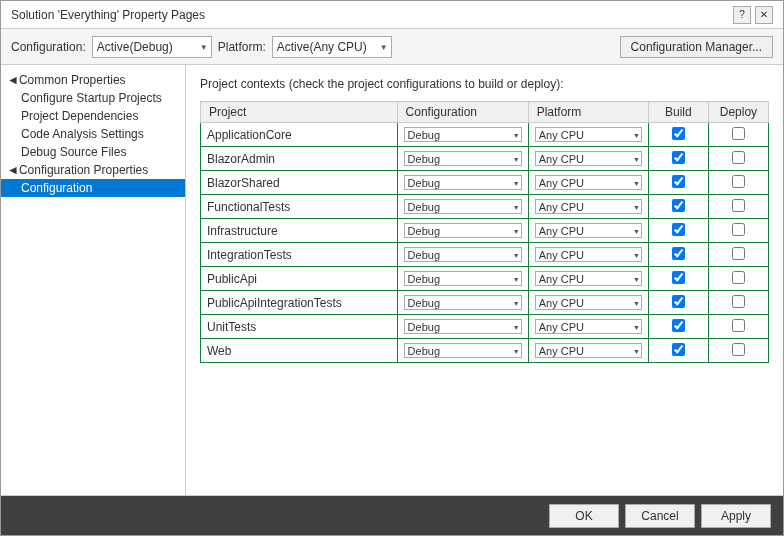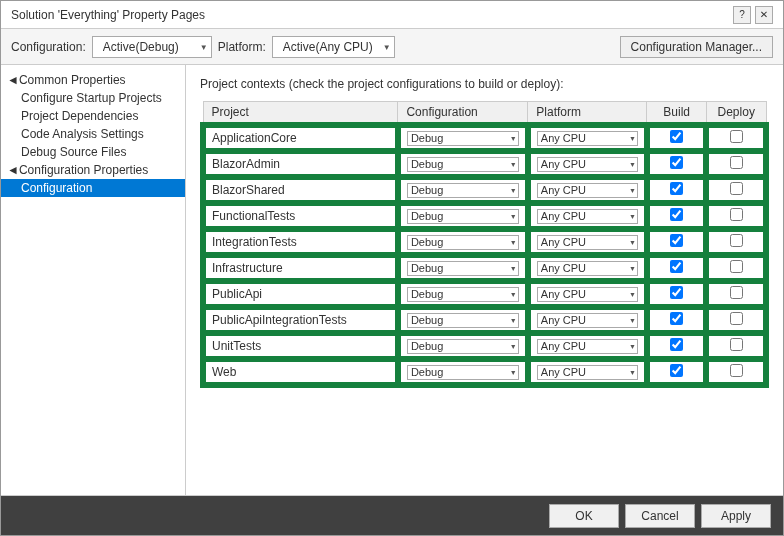--- a/index.html
+++ b/index.html
@@ -63,21 +63,21 @@
     }
     .toolbar-label {
       font-size: 12px;
       color: #333;
     }
     .toolbar-select {
       height: 22px;
       font-size: 12px;
       border: 1px solid #aaa;
       background: #fff;
-      padding: 0 20px 0 10px;
+      padding: 0 20px 0 4px;
       appearance: none;
       -webkit-appearance: none;
       cursor: pointer;
       min-width: 120px;
       color: #333;
       position: relative;
     }
     .select-wrap {
       position: relative;
       display: inline-block;
@@ -153,21 +153,21 @@
     }
     .project-table th {
       background: #f0f0f0;
       border: 1px solid #ccc;
       padding: 3px 8px;
       text-align: left;
       font-weight: normal;
       color: #333;
     }
     .project-table td {
-      border: 6px solid #15803d;
+      border: 1px solid #15803d;
       padding: 2px 6px;
       color: #333;
       height: 24px;
     }
     .project-table .col-project { width: 180px; }
     .project-table .col-config { width: 120px; }
     .project-table .col-platform { width: 110px; }
     .project-table .col-build { width: 55px; text-align: center; }
     .project-table .col-deploy { width: 55px; text-align: center; }
     .td-select {
@@ -322,28 +322,28 @@
               <td class="col-deploy checkbox-cell"><input type="checkbox" style=""></td>
             </tr>
             <tr>
               <td class="col-project">FunctionalTests</td>
               <td class="col-config td-select"><select><option>Debug</option></select></td>
               <td class="col-platform td-select"><select><option>Any CPU</option></select></td>
               <td class="col-build checkbox-cell"><input type="checkbox" checked="" style=""></td>
               <td class="col-deploy checkbox-cell"><input type="checkbox" style=""></td>
             </tr>
             <tr>
+              <td class="col-project">Infrastructure</td>
+              <td class="col-config td-select"><select><option>Debug</option></select></td>
+              <td class="col-platform td-select"><select><option>Any CPU</option></select></td>
+              <td class="col-build checkbox-cell"><input type="checkbox" checked="" style=""></td>
+              <td class="col-deploy checkbox-cell"><input type="checkbox" style=""></td>
+            </tr>
+            <tr>
               <td class="col-project">IntegrationTests</td>
-              <td class="col-config td-select"><select><option>Debug</option></select></td>
-              <td class="col-platform td-select"><select><option>Any CPU</option></select></td>
-              <td class="col-build checkbox-cell"><input type="checkbox" checked="" style=""></td>
-              <td class="col-deploy checkbox-cell"><input type="checkbox" style=""></td>
-            </tr>
-            <tr>
-              <td class="col-project">Infrastructure</td>
               <td class="col-config td-select"><select><option>Debug</option></select></td>
               <td class="col-platform td-select"><select><option>Any CPU</option></select></td>
               <td class="col-build checkbox-cell"><input type="checkbox" checked="" style=""></td>
               <td class="col-deploy checkbox-cell"><input type="checkbox" style=""></td>
             </tr>
             <tr>
               <td class="col-project">PublicApi</td>
               <td class="col-config td-select"><select><option>Debug</option></select></td>
               <td class="col-platform td-select"><select><option>Any CPU</option></select></td>
               <td class="col-build checkbox-cell"><input type="checkbox" checked="" style=""></td>

